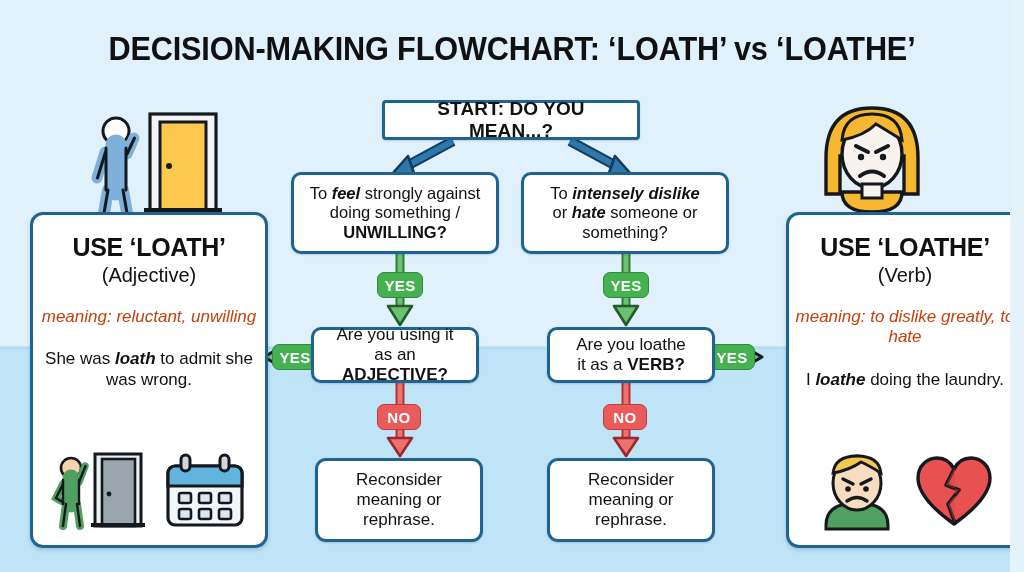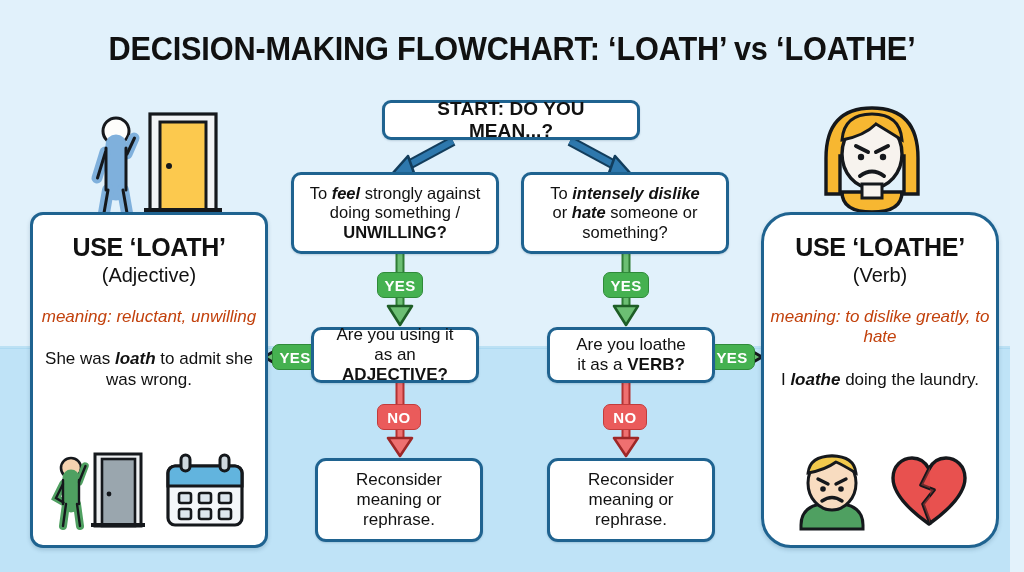--- a/index.html
+++ b/index.html
@@ -27,21 +27,21 @@
   
   .node{
     position:absolute;box-sizing:border-box;
     background:#ffffff;border:3px solid #1f6390;border-radius:11px;
     display:flex;align-items:center;justify-content:center;text-align:center;
     color:#111;line-height:1.18;
     box-shadow:0 1px 2px rgba(20,60,90,.18);
   }
   .node .inner{padding:3px 8px;width:100%;}
 
-  .start{left:382px;top:100px;width:258px;height:40px;border-radius:9px;
+  .start{left:382px;top:100px;width:258px;height:40px;border-radius:4px;
          font-weight:700;font-size:19px;letter-spacing:.1px;}
 
   .qbox{width:208px;height:82px;font-size:16.5px;border-radius:10px;}
   .q-left{left:291px;top:172px;}
   .q-right{left:521px;top:172px;}
   .qbox i{font-style:italic;font-weight:700;}
   .qbox b{font-weight:700;margin-top:48px;}
 
   .dbox{width:168px;height:56px;font-size:17px;border-radius:10px;}
   .d-left{left:311px;top:327px;}
@@ -53,21 +53,21 @@
   .r-right{left:547px;top:458px;}
 
   
   .panel{
     position:absolute;box-sizing:border-box;background:#fff;
     border:3px solid #1f6390;border-radius:13px;
     box-shadow:0 2px 4px rgba(20,60,90,.2);
     overflow:hidden;
   }
   .panel-left{left:30px;top:212px;width:238px;height:336px;}
-  .panel-right{left:761px;top:212px;width:238px;height:336px;border-radius:30px;}
+  .panel-right{left:786px;top:212px;width:238px;height:336px;}
   .panel .p-title{text-align:center;font-weight:700;font-size:25px;margin-top:18px;color:#111;letter-spacing:-.3px;}
   .panel .p-sub{text-align:center;font-size:20px;margin-top:2px;color:#111;}
   .panel .p-meaning{text-align:center;font-style:italic;font-size:17px;margin-top:20px;line-height:1.2;color:#c2410c;padding:0 4px;}
   .panel .p-example{text-align:center;font-size:17px;margin-top:22px;line-height:1.22;color:#111;padding:0 10px;}
   .panel .p-example b{font-weight:700;font-style:italic;}
   .panel .p-art{position:absolute;left:0;bottom:6px;width:100%;height:92px;
                 display:flex;align-items:center;justify-content:center;gap:16px;}
 
   
   .badge{

